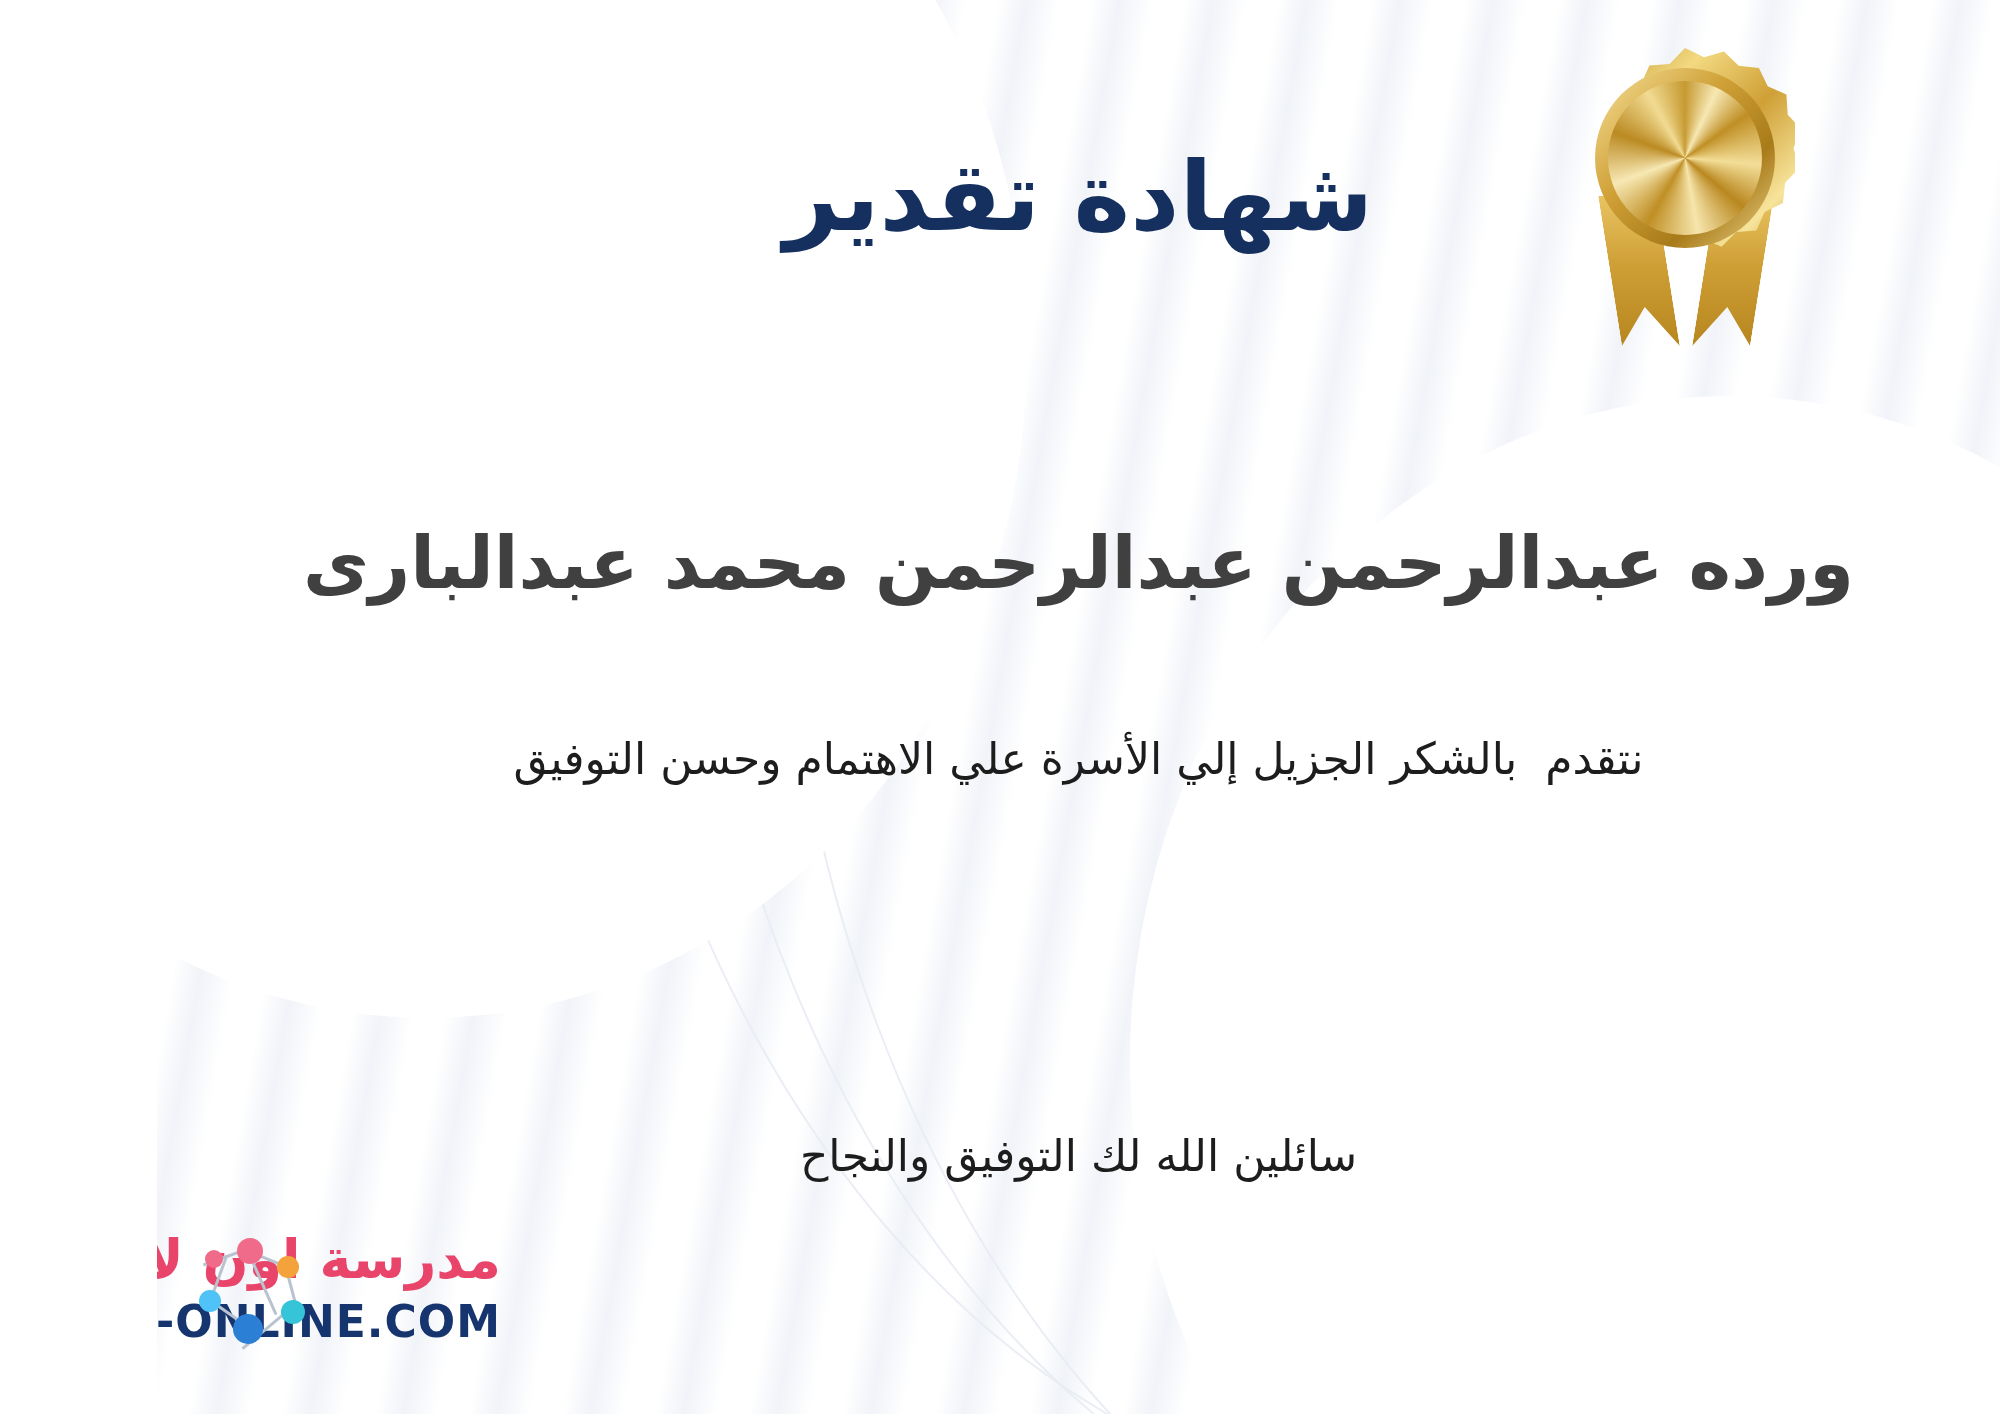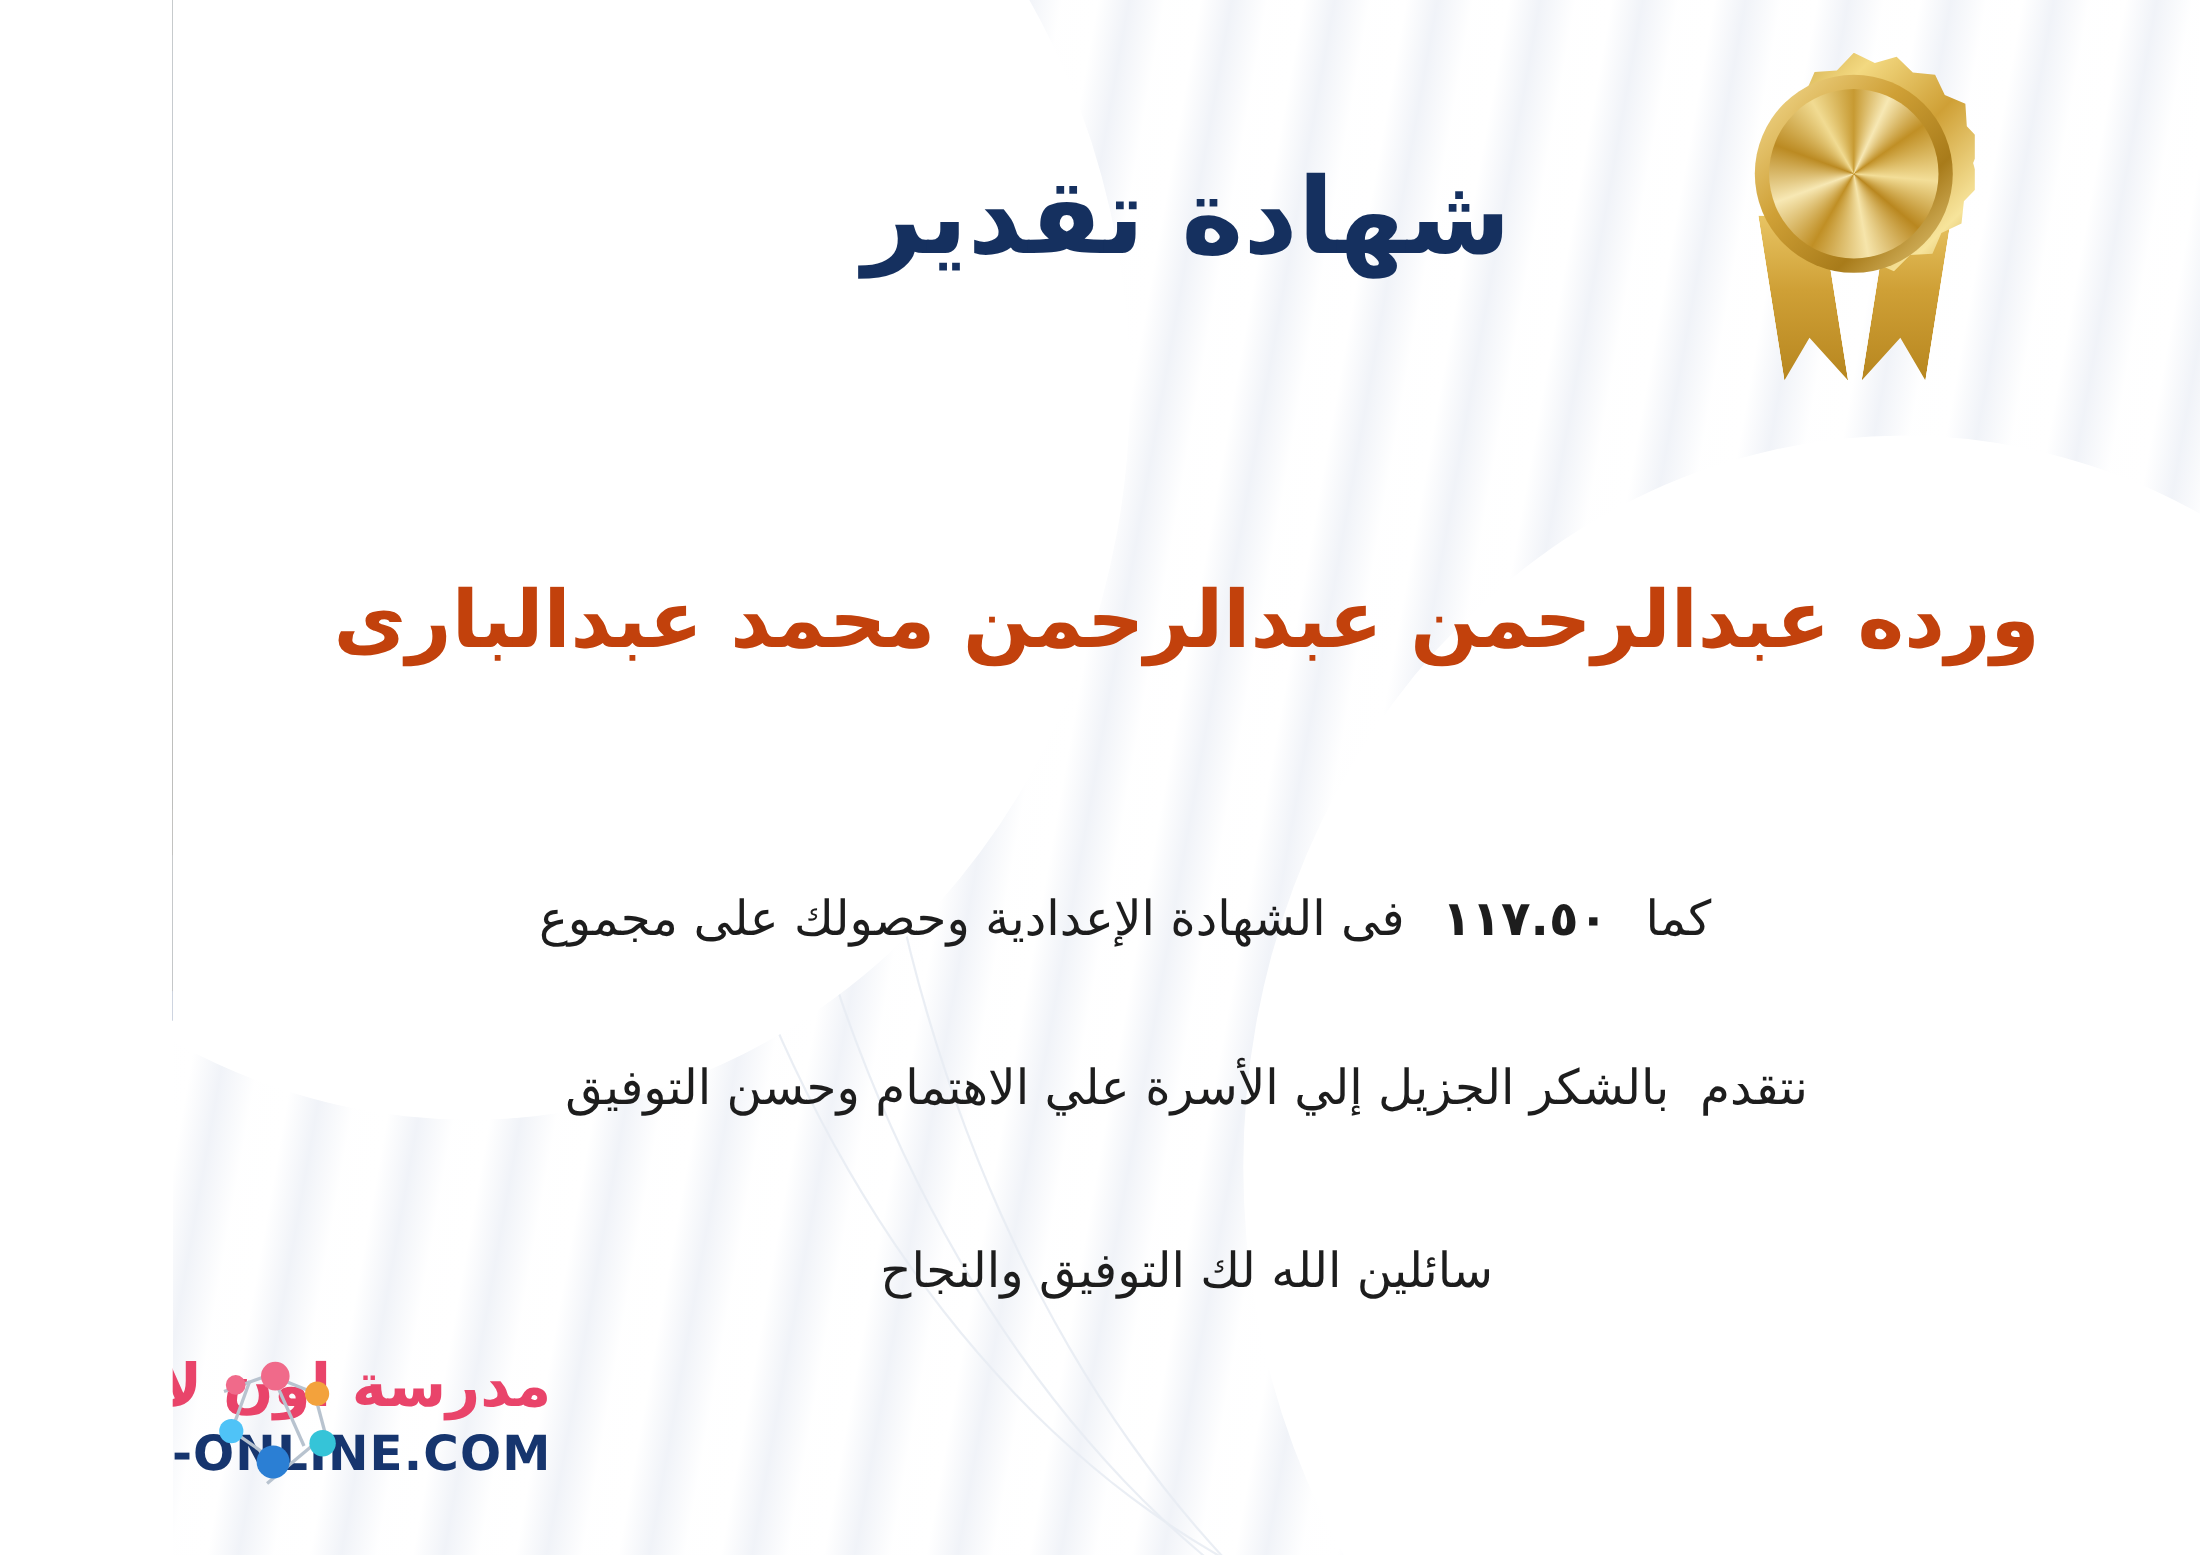--- a/index.html
+++ b/index.html
@@ -267,21 +267,21 @@
     letter-spacing: 0px;
     line-height: 1.1;
   }
   .recipient-name {
     position: absolute;
     top: 520px;
     left: 60px;
     right: 60px;
     font-size: 72px;
     font-weight: 700;
-    color: #c2410c;
+    color: #404040;
     line-height: 1.2;
   }
   .body-block {
     position: absolute;
     top: 720px;
     left: 60px;
     right: 60px;
     font-size: 44px;
     color: #1d1d1d;
     line-height: 1.75;
@@ -399,23 +399,20 @@
     <div class="disc-inner"></div>
   </div>
 
   <div class="content">
 
     <div class="cert-title">شهادة تقدير</div>
 
     <div class="recipient-name">ورده عبدالرحمن عبدالرحمن محمد عبدالبارى</div>
 
     <div class="body-block">
-      <span class="body-line with-score">
-        <span>كما</span><span class="score">١١٧.٥٠</span><span>فى الشهادة الإعدادية وحصولك على مجموع</span>
-      </span>
       <span class="body-line">نتقدم  بالشكر الجزيل إلي الأسرة علي الاهتمام وحسن التوفيق</span>
     </div>
 
     <div class="closing">سائلين الله لك التوفيق  والنجاح</div>
   </div>
 
   <div class="brand">
     <div class="brand-ar">مدرسة اون لاين</div>
     <div class="brand-url">MADRSA-ONLINE.COM</div>
     <div class="brand-mark">

